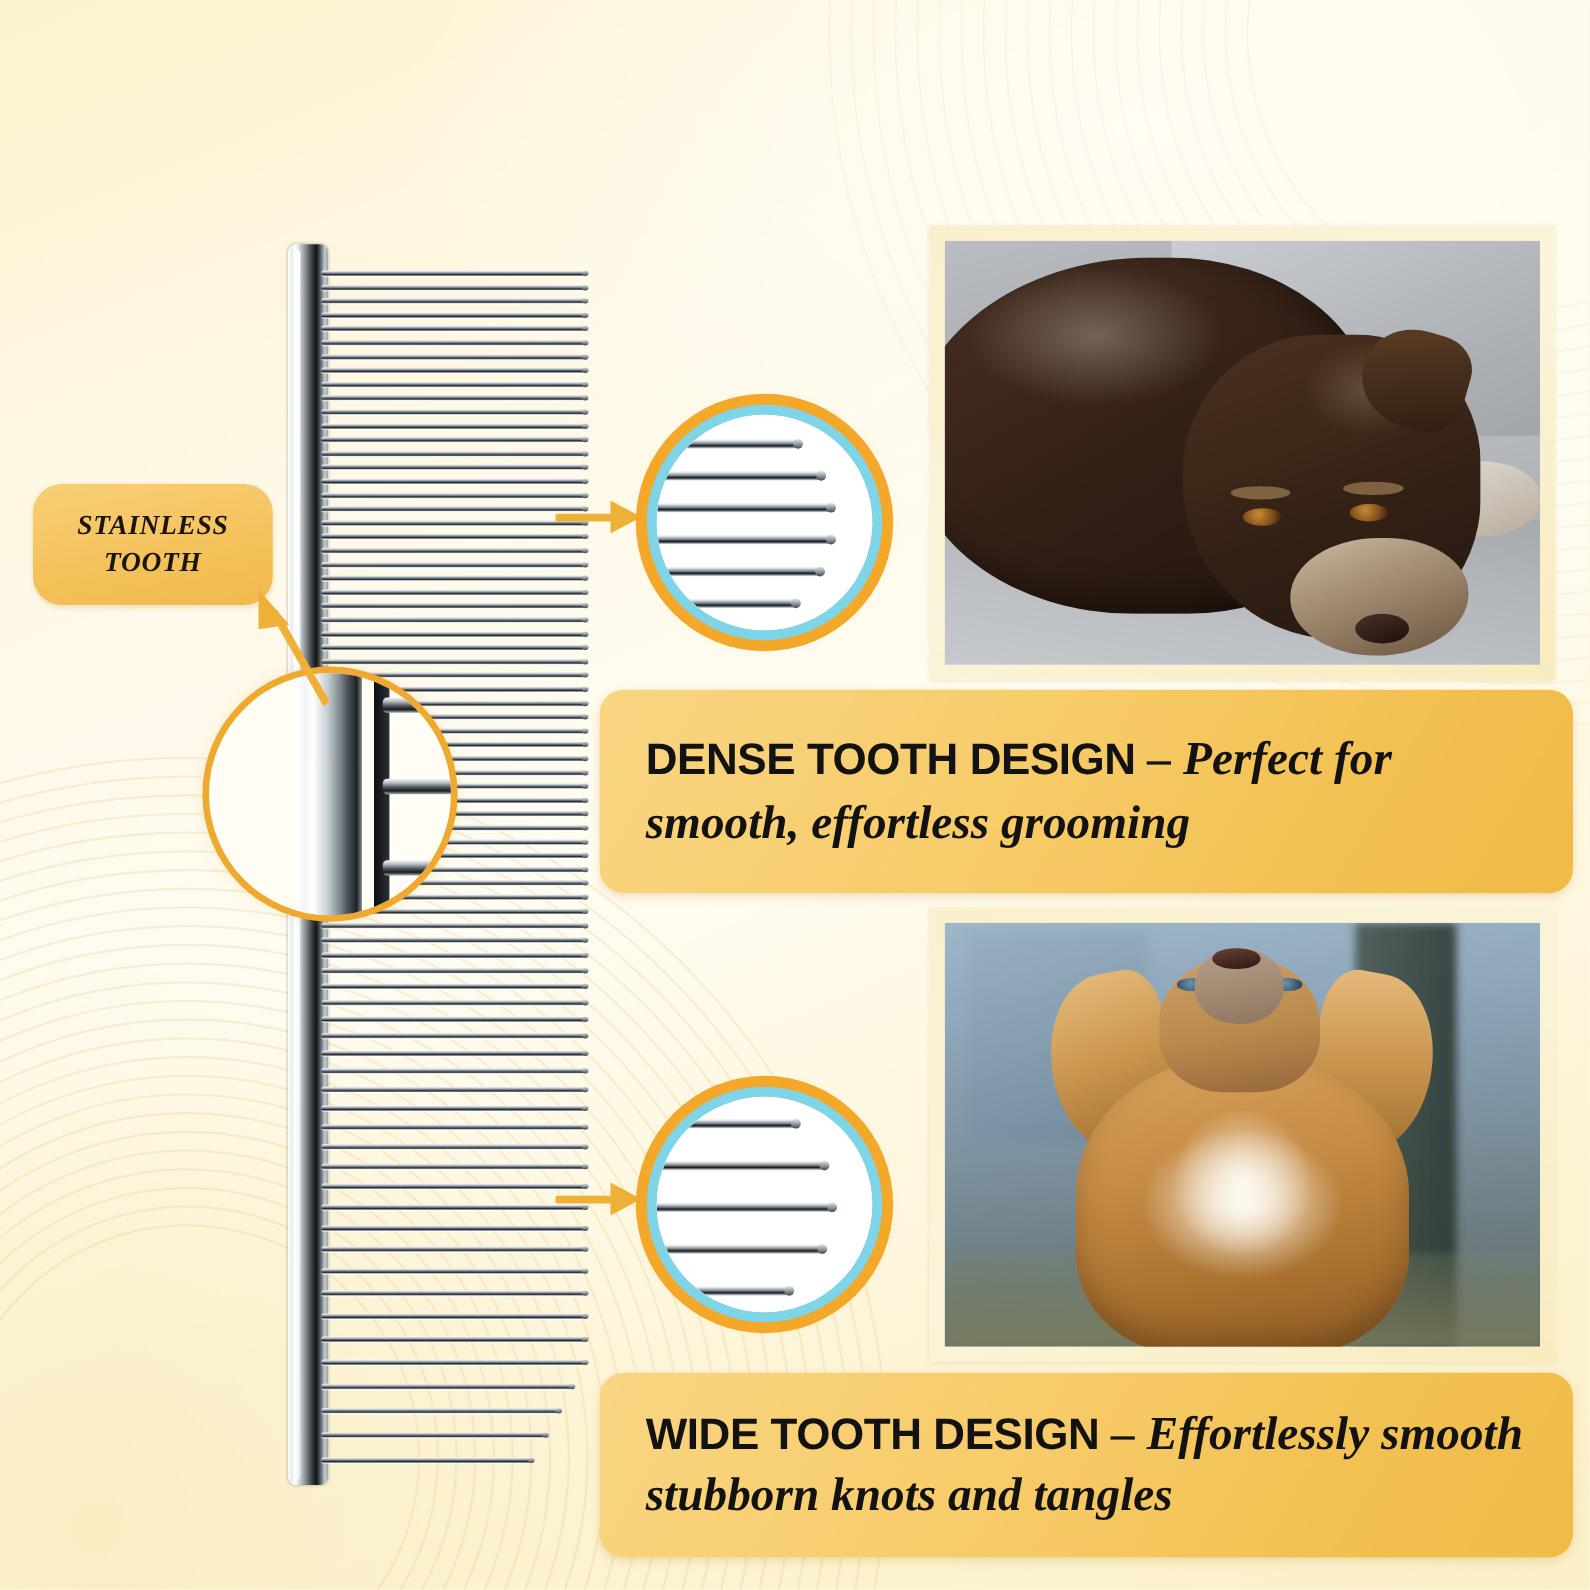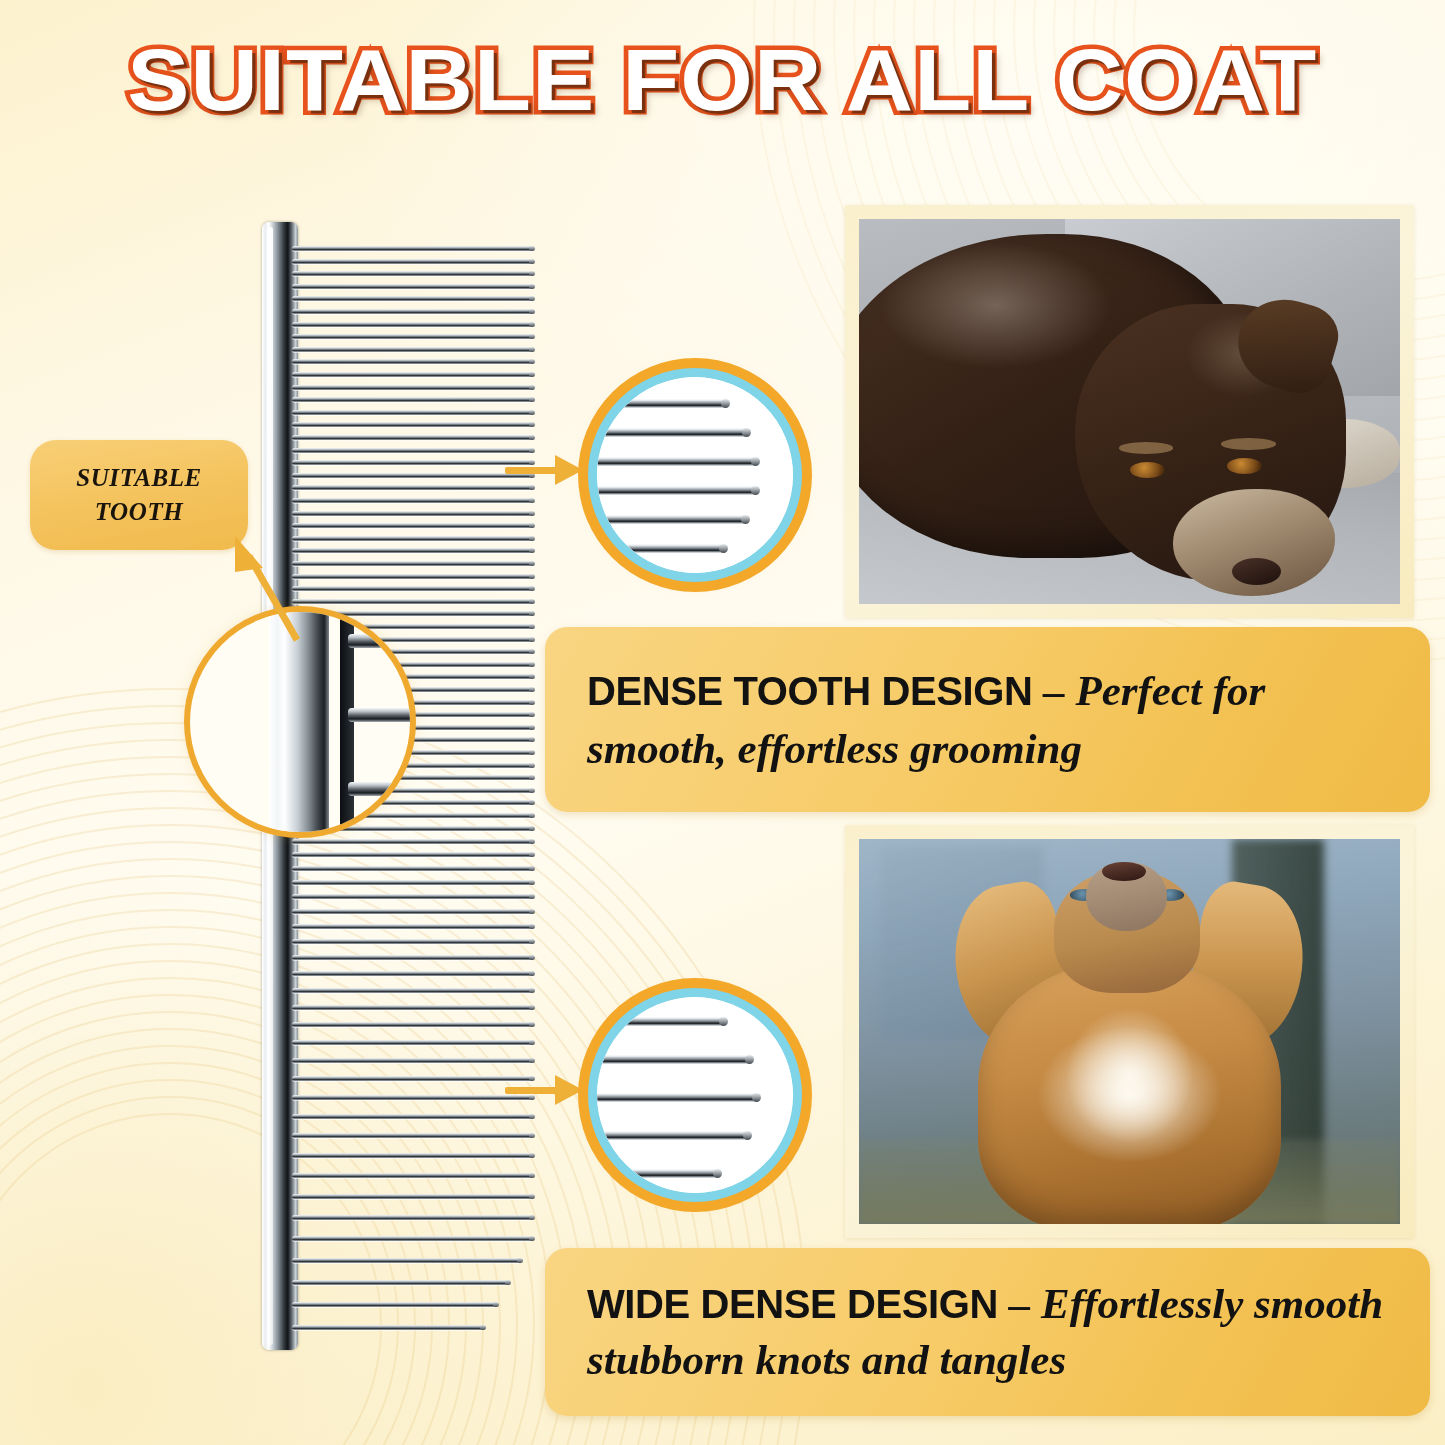--- a/index.html
+++ b/index.html
@@ -286,23 +286,20 @@
       <div class="arc" style="width: 980px; height: 980px;"></div>
       <div class="arc" style="width: 1020px; height: 1020px;"></div>
       <div class="arc" style="width: 1060px; height: 1060px;"></div>
       <div class="arc" style="width: 1100px; height: 1100px;"></div>
       <div class="arc" style="width: 1140px; height: 1140px;"></div>
       <div class="arc" style="width: 1180px; height: 1180px;"></div>
       <div class="arc" style="width: 1220px; height: 1220px;"></div>
       <div class="arc" style="width: 1260px; height: 1260px;"></div>
     </div>
 
-  <div class="title-wrap">
-    <span class="title">SUITABLE FOR ALL COAT</span>
-  </div>
 
   <div class="comb">
     <div class="comb-spine"></div>
     <div class="teeth" id="teeth">
         <div class="tooth" style="top: 4px; width: 240px;"></div>
         <div class="tooth" style="top: 16.6px; width: 240px;"></div>
         <div class="tooth" style="top: 29.2px; width: 240px;"></div>
         <div class="tooth" style="top: 41.8px; width: 240px;"></div>
         <div class="tooth" style="top: 54.4px; width: 240px;"></div>
         <div class="tooth" style="top: 67px; width: 240px;"></div>
@@ -383,21 +380,21 @@
     <div class="sc-rod sc-dark"></div>
     <div class="sc-teeth" id="sc-teeth">
         <div class="sc-t" style="top: 22px;"></div>
         <div class="sc-t" style="top: 96px;"></div>
         <div class="sc-t" style="top: 170px;"></div>
       </div>
   </div>
 
   <div class="badge">
     <div class="badge-text">
-      <span>SUITABLE</span><br>
+      <span>STAINLESS</span><br>
       <span>TOOTH</span>
     </div>
   </div>
 
   <svg style="position:absolute;left:205px;top:528px;width:120px;height:120px;" viewBox="0 0 120 120">
     <path d="M92 112 L44 28" stroke="#EFB038" stroke-width="7" fill="none"></path>
     <path d="M30 8 L58 40 L30 44 Z" fill="#EFB038"></path>
   </svg>
 
   <div class="arrow-r" style="left:505px;top:463px;width:80px;">
@@ -463,16 +460,16 @@
       <div class="snout"></div>
       <div class="nose2"></div>
     </div>
   </div>
 
   <div class="callout" style="left:545px;top:627px;width:885px;height:185px;">
     <div class="callout-text"><span class="hl">DENSE TOOTH DESIGN</span><span class="ds"> – </span><span class="ds">Perfect for smooth, effortless grooming</span></div>
   </div>
 
   <div class="callout" style="left:545px;top:1248px;width:885px;height:168px;">
-    <div class="callout-text" style="line-height:56px;"><span class="hl">WIDE DENSE DESIGN</span><span class="ds"> – </span><span class="ds">Effortlessly smooth stubborn knots and tangles</span></div>
+    <div class="callout-text" style="line-height:56px;"><span class="hl">WIDE TOOTH DESIGN</span><span class="ds"> – </span><span class="ds">Effortlessly smooth stubborn knots and tangles</span></div>
   </div>
 
 </div>
 
 </body></html>

